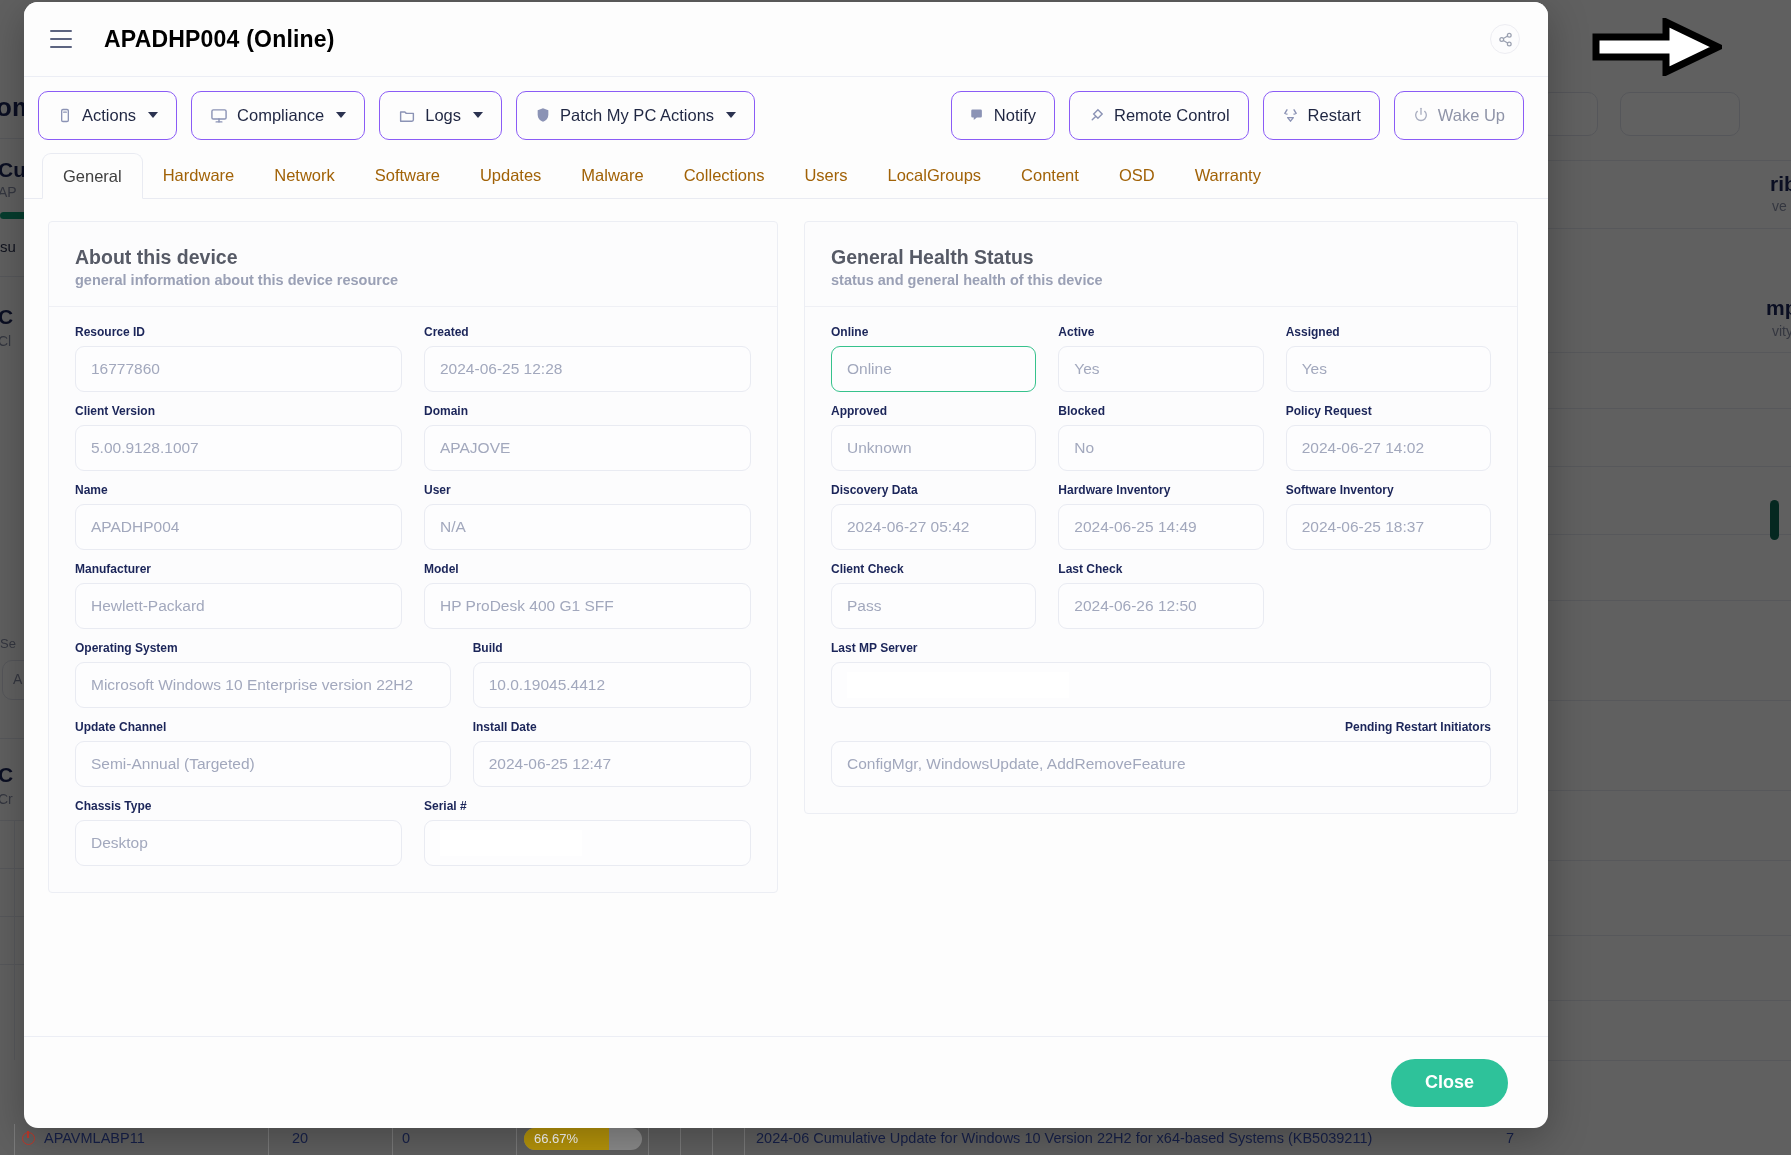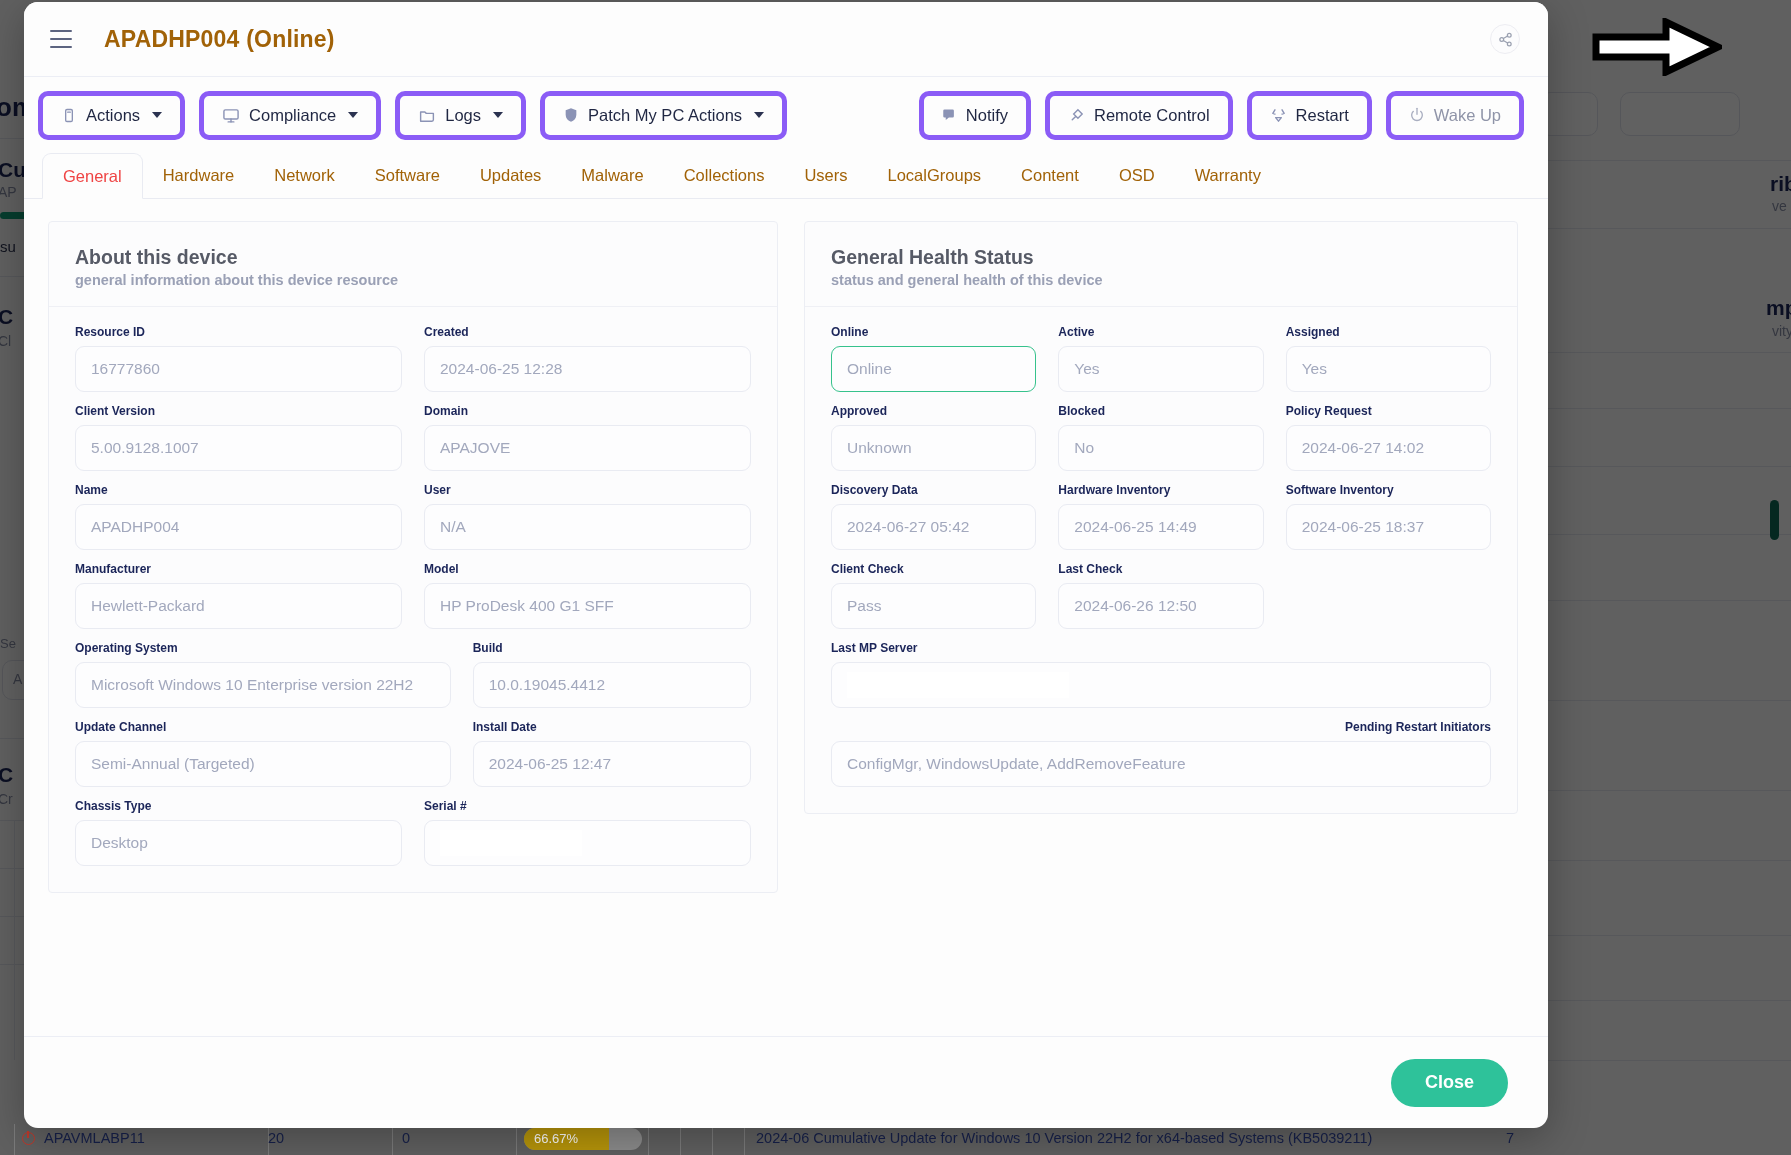--- a/index.html
+++ b/index.html
@@ -136,21 +136,21 @@
     display: flex; flex-direction: column; justify-content: space-between;
     margin-right: 32px;
     cursor: pointer;
   }
   #hamburger span {
     display: block; height: 1.8px; background: #5c6480; border-radius: 1px;
   }
   #modal-title {
     font-size: 23px;
     font-weight: bold;
-    color: #a16207;
+    color: #000000;
     letter-spacing: .2px;
   }
   #header-right {
     margin-left: auto;
     display: flex;
     align-items: center;
     gap: 14px;
   }
   #share-btn {
     width: 30px; height: 30px;
@@ -165,21 +165,21 @@
   #toolbar {
     height: 76px;
     flex: 0 0 76px;
     display: flex;
     align-items: center;
     padding: 0 24px 0 14px;
     gap: 14px;
   }
   .tb-btn {
     height: 49px;
-    border: 5px solid #8b5cf6;
+    border: 1px solid #8b5cf6;
     border-radius: 10px;
     background: #fdfdfd;
     display: flex;
     align-items: center;
     gap: 9px;
     padding: 0 18px;
     font-size: 16.5px;
     color: #1f2642;
     cursor: pointer;
     white-space: nowrap;
@@ -211,21 +211,21 @@
   .tab {
     padding: 0 20px;
     height: 45px;
     line-height: 45px;
     font-size: 16.5px;
     color: #a16207;
     cursor: pointer;
     white-space: nowrap;
   }
   .tab.active {
-    color: #ef4444;
+    color: #404040;
     background: #fdfdfd;
     border: 1px solid #e9ebf2;
     border-bottom: 1px solid #fdfdfd;
     border-radius: 9px 9px 0 0;
     margin-bottom: -1px;
     height: 46px;
     line-height: 45px;
   }
 
   
@@ -376,21 +376,21 @@
   <span class="sep" style="left:14px;"></span>
   <span class="sep" style="left:268px;"></span>
   <span class="sep" style="left:392px;"></span>
   <span class="sep" style="left:516px;"></span>
   <span class="sep" style="left:648px;"></span>
   <span class="sep" style="left:680px;"></span>
   <span class="sep" style="left:712px;"></span>
   <span class="sep" style="left:744px;"></span>
   <span class="cell" style="left:22px;"><span class="power-ico"></span></span>
   <span class="cell" style="left:44px;">APAVMLABP11</span>
-  <span class="cell" style="left:268px;">20</span>
+  <span class="cell" style="left:292px;">20</span>
   <span class="cell" style="left:402px;">0</span>
   <div id="progress-chip" style="left:524px;width:118px;">
     <div class="fill" style="width:85px;"></div>
     <div class="lbl">66.67%</div>
   </div>
   <span class="cell" style="left:756px;">2024-06 Cumulative Update for Windows 10 Version 22H2 for x64-based Systems (KB5039211)</span>
   <span class="cell" style="left:1506px;">7</span>
 </div>
 
 <div id="modal">

